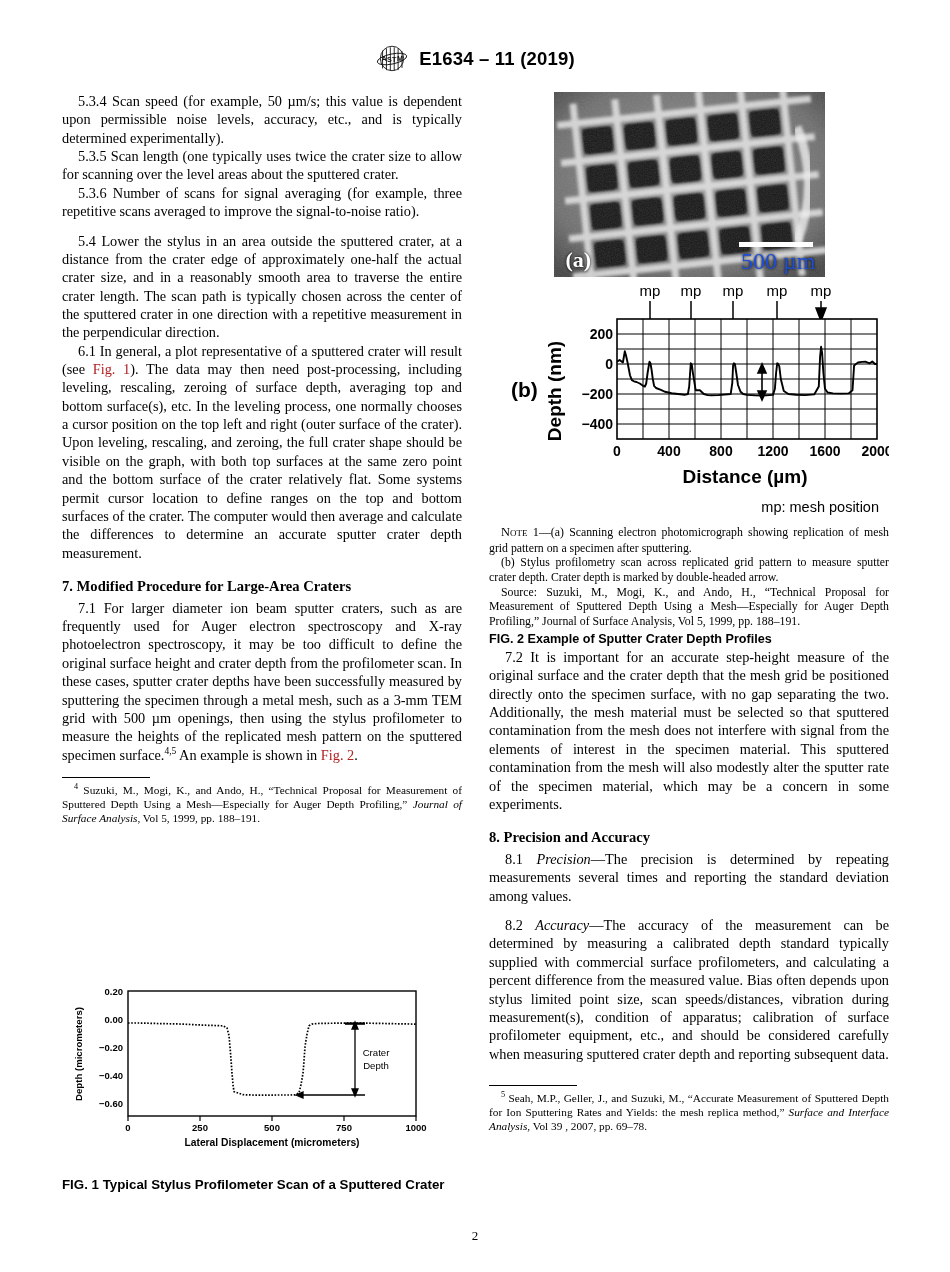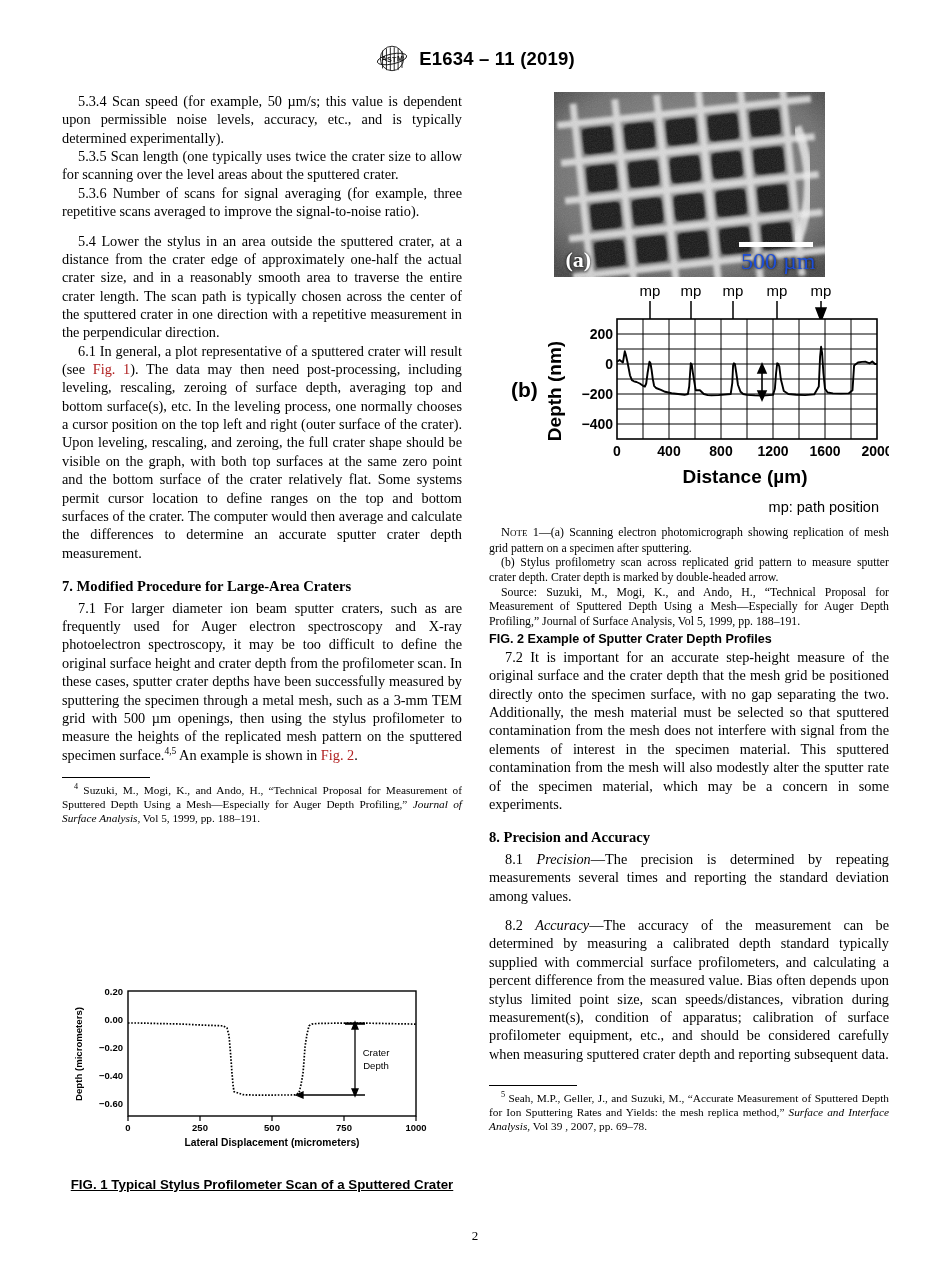--- a/index.html
+++ b/index.html
@@ -117,23 +117,22 @@
     font-weight: bold;
     font-size: 12.6px;
     text-align: left;
     text-indent: 0 !important;
     margin-top: 3px !important;
   }
   .fig1-caption {
     font-family: "Liberation Sans", sans-serif;
     font-weight: bold;
     font-size: 13.3px;
-    text-align: center;
+    text-align: left;
     margin-top: 12px;
-    text-decoration: underline;
   }
 
   
   .fig2-wrap {
     position: absolute;
     left: 489px;
     top: 92px;
     width: 400px;
   }
   .sem-img {
@@ -462,21 +461,21 @@
 
       <g stroke="#000" stroke-width="1.6" fill="#000">
         <line x1="273" y1="90" x2="273" y2="112"></line>
         <polygon points="273,83 269,92 277,92"></polygon>
         <polygon points="273,119 269,110 277,110"></polygon>
       </g>
 
       <text class="axis-b-title" x="256" y="202" font-size="19" font-weight="bold" text-anchor="middle" fill="#000">Distance (µm)</text>
     </svg>
 
-    <div class="mp-legend">mp: path position</div>
+    <div class="mp-legend">mp: mesh position</div>
 
     <div class="note-block" style="margin-top:10px">
       <p><span class="note-lead">Note 1</span><span>—(a) Scanning electron photomicrograph showing replication of mesh grid pattern on a specimen after sputtering.</span></p>
       <p>(b) Stylus profilometry scan across replicated grid pattern to measure sputter crater depth. Crater depth is marked by double-headed arrow.</p>
       <p>Source: Suzuki, M., Mogi, K., and Ando, H., “Technical Proposal for Measurement of Sputtered Depth Using a Mesh—Especially for Auger Depth Profiling,” Journal of Surface Analysis, Vol 5, 1999, pp. 188–191.</p>
       <p class="fig-caption">FIG. 2  Example of Sputter Crater Depth Profiles</p>
     </div>
   </div>
 
   <div class="col" style="left:489px; top:648px;">

